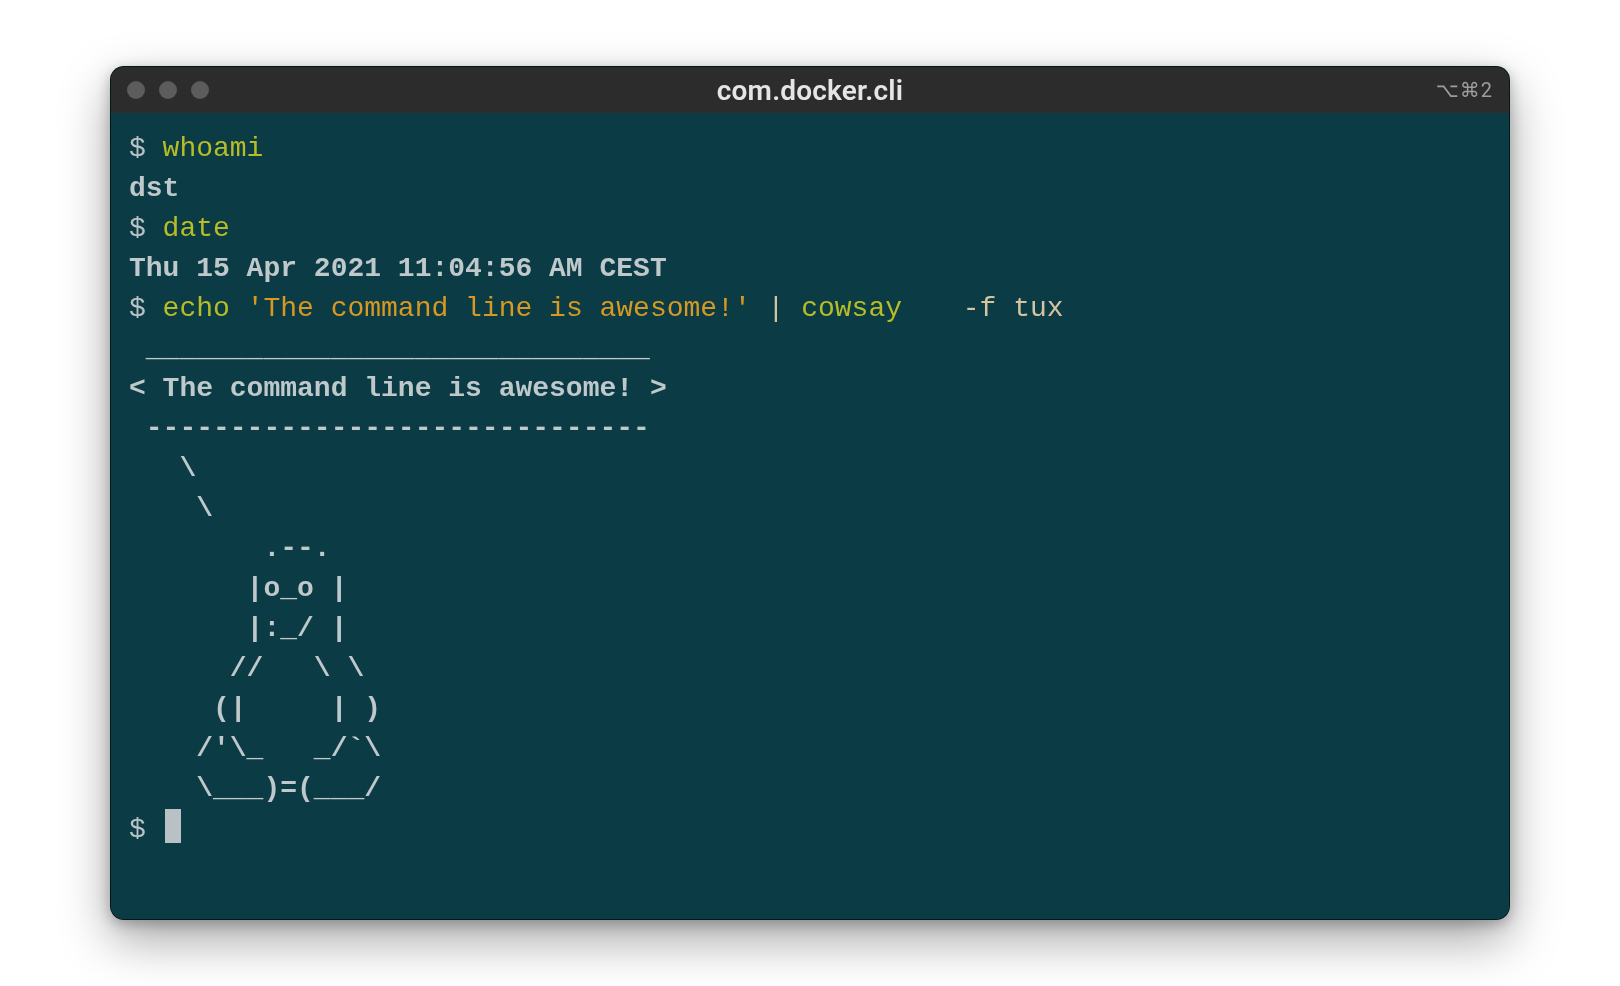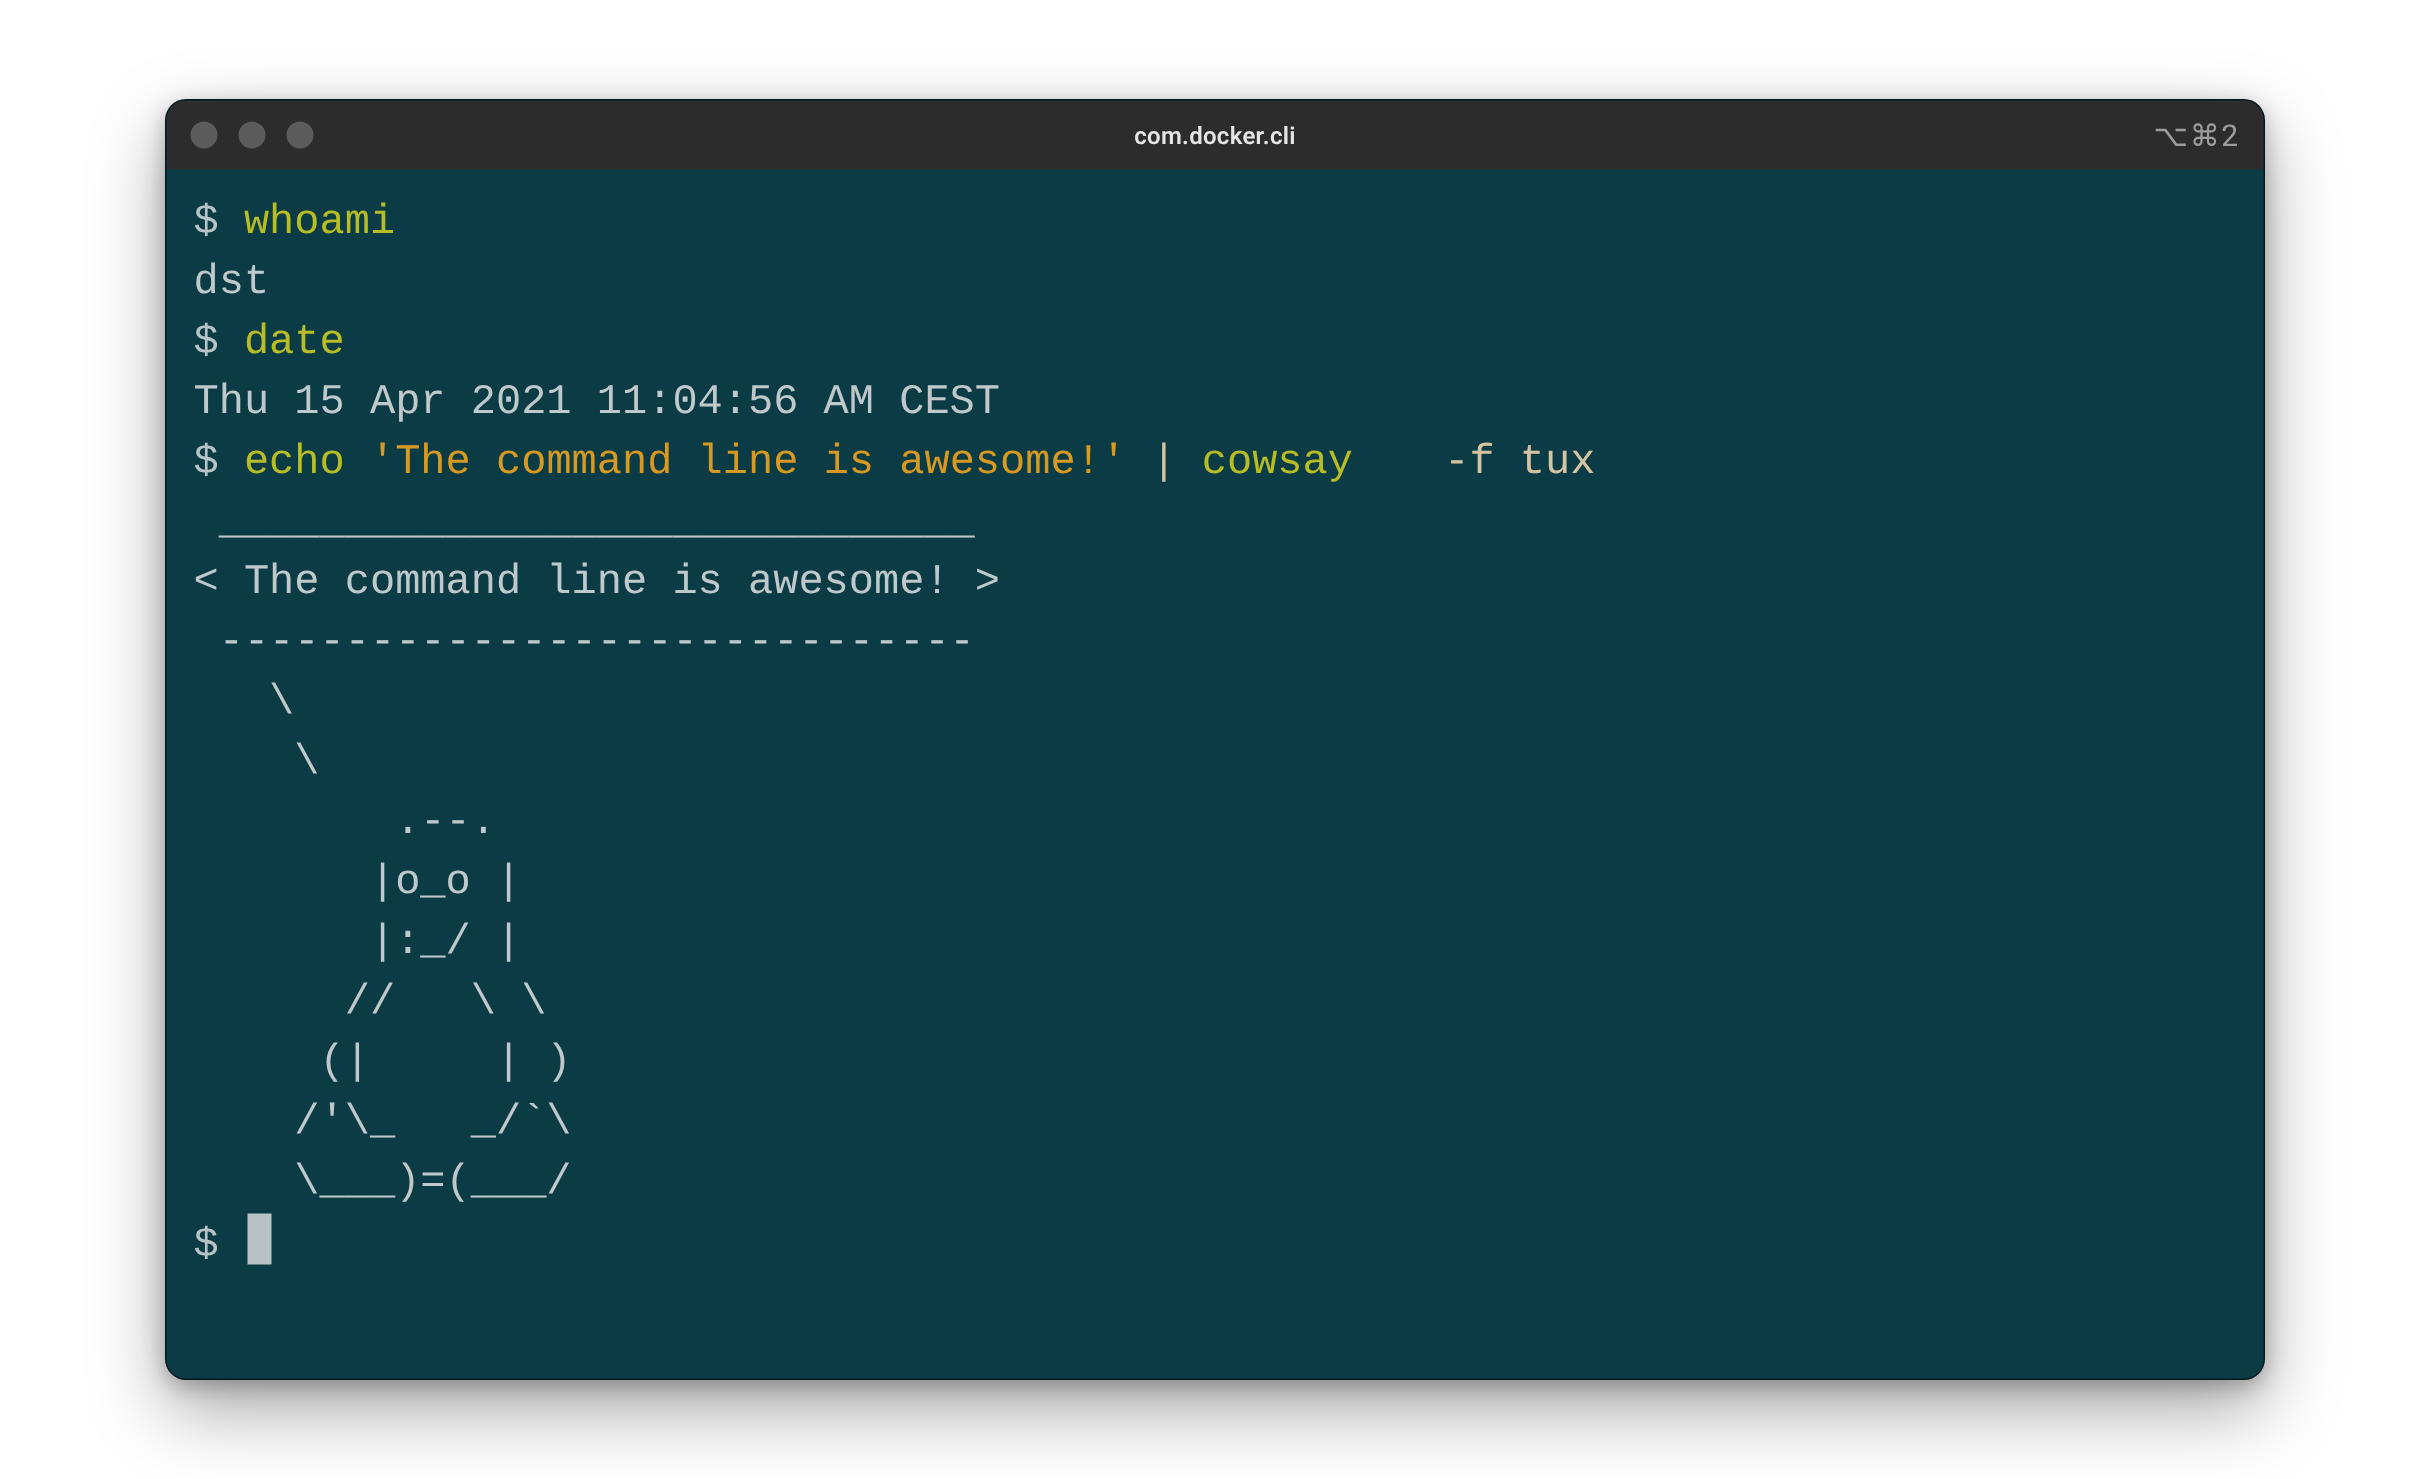--- a/index.html
+++ b/index.html
@@ -60,21 +60,21 @@
   }
   .dot {
     width: 18px; height: 18px;
     border-radius: 50%;
     background: var(--dot);
   }
   .title {
     position: absolute;
     left: 0; right: 0;
     text-align: center;
-    font-size: 16px;
+    font-size: 28px;
     font-weight: 600;
     font-family: -apple-system, BlinkMacSystemFont, "Segoe UI", Roboto, Helvetica, Arial, sans-serif;
     letter-spacing: 0.2px;
     pointer-events: none;
   }
   .win-status {
     margin-left: auto;
     color: var(--status-fg);
     font-size: 20px;
     letter-spacing: 1px;
@@ -89,21 +89,21 @@
     padding: 16px 18px 22px 18px;
     white-space: pre;
     overflow: hidden;
   }
   .line { display: block; }
   .prompt { color: var(--prompt); }
   .cmd { color: var(--cmd); }
   .str { color: var(--string); }
   .pipe { color: var(--pipe); }
   .flag { color: var(--pipe); margin-left: 44px; }
-  .out { color: var(--output); }
+  .out { color: var(--output); font-weight: bold; }
   .cursor {
     display: inline-block;
     width: 16px;
     height: 34px;
     background: var(--cursor);
     vertical-align: -6px;
     margin-left: 2px;
   }
 </style>
 </head>

